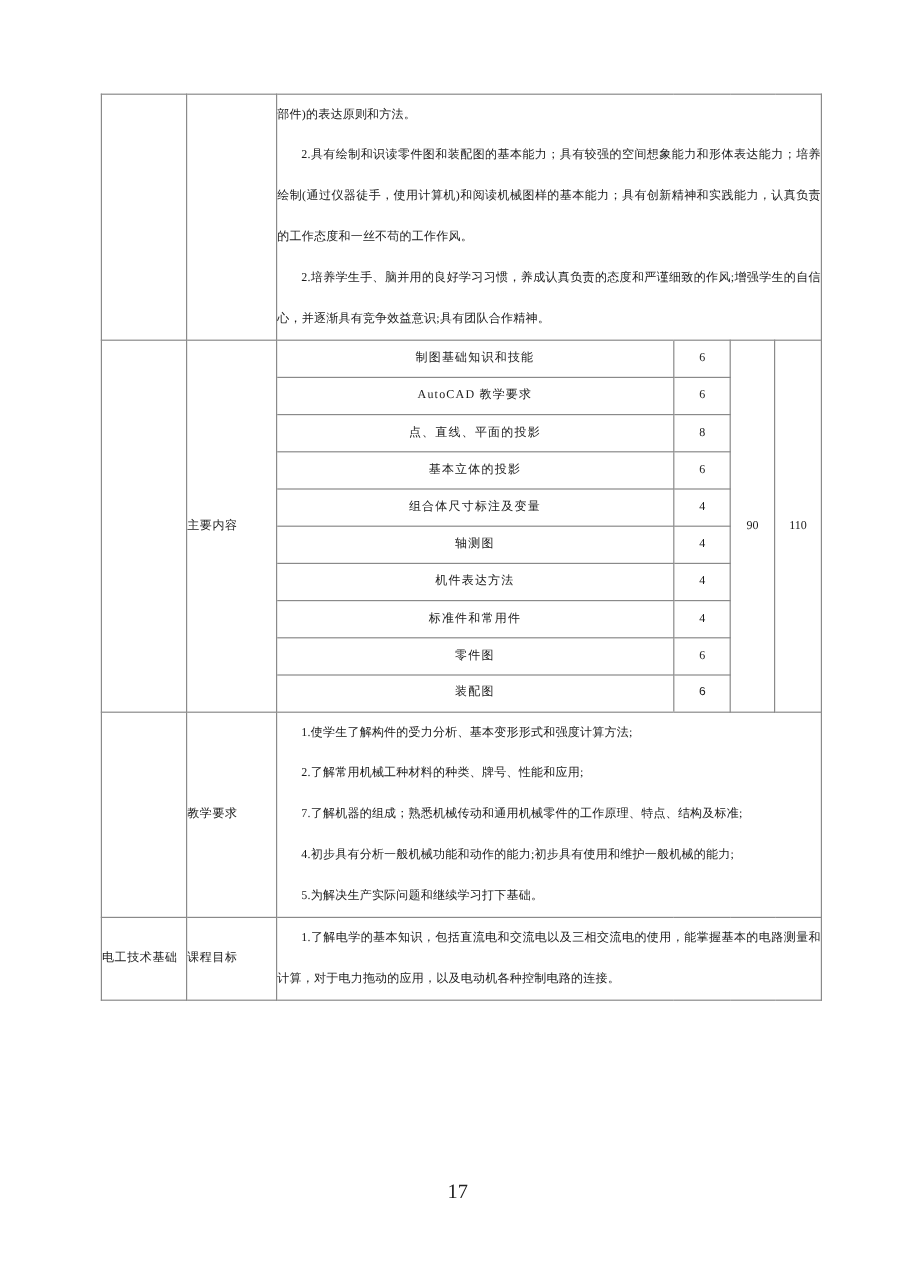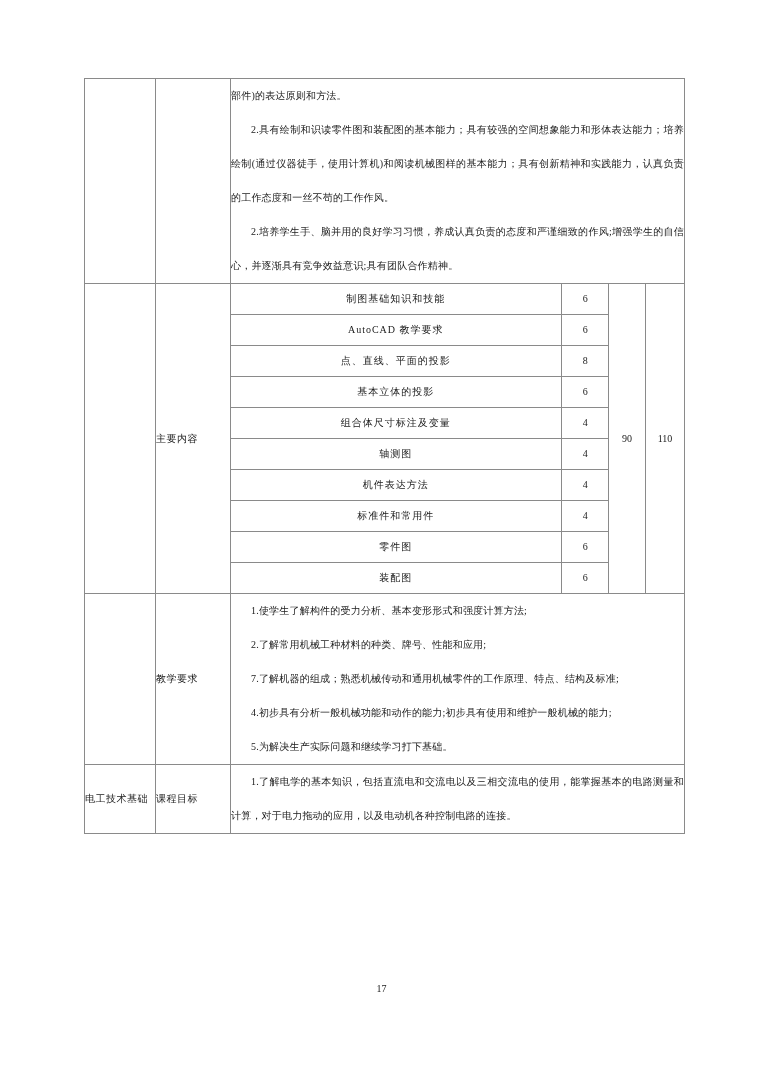--- a/index.html
+++ b/index.html
@@ -93,30 +93,31 @@
     width: 100%;
     border-collapse: collapse;
     table-layout: fixed;
   }
   .inner-table td {
     border: 0;
     border-bottom: 1px solid #8a8a8a;
   }
   .inner-table tr:last-child td {
     border-bottom: 0;
+    font-family: Liberation Mono, monospace;
   }
   .inner-table td.topic { border-right: 1px solid #8a8a8a; }
 
   .page-number {
     position: absolute;
     left: 0;
     top: 983px;
     width: 763px;
     text-align: center;
-    font-size: 10px;
+    font-size: 17px;
     color: #222;
     font-family: "Liberation Serif", serif;
   }
 </style>
 </head>
 <body>
 
 <div class="page">
 
   <table class="doc-table">

